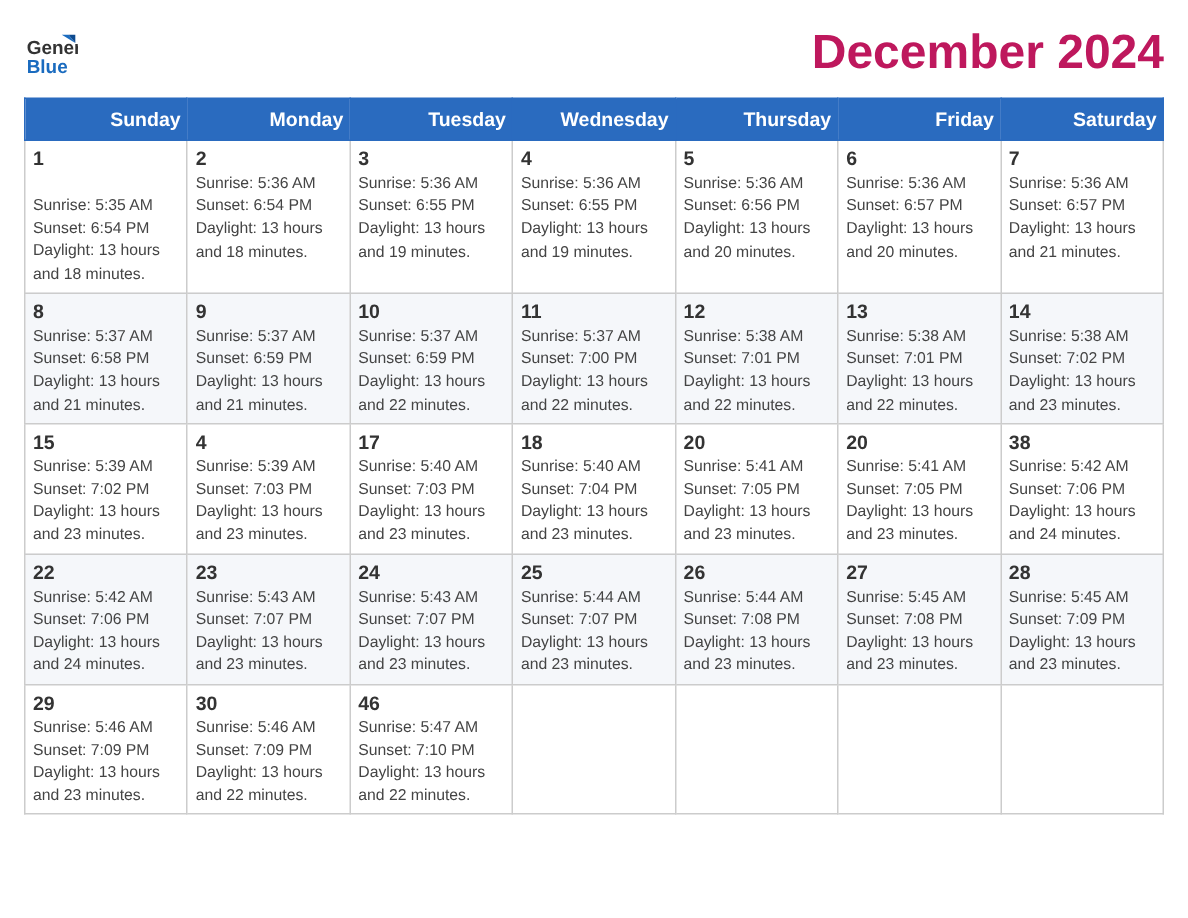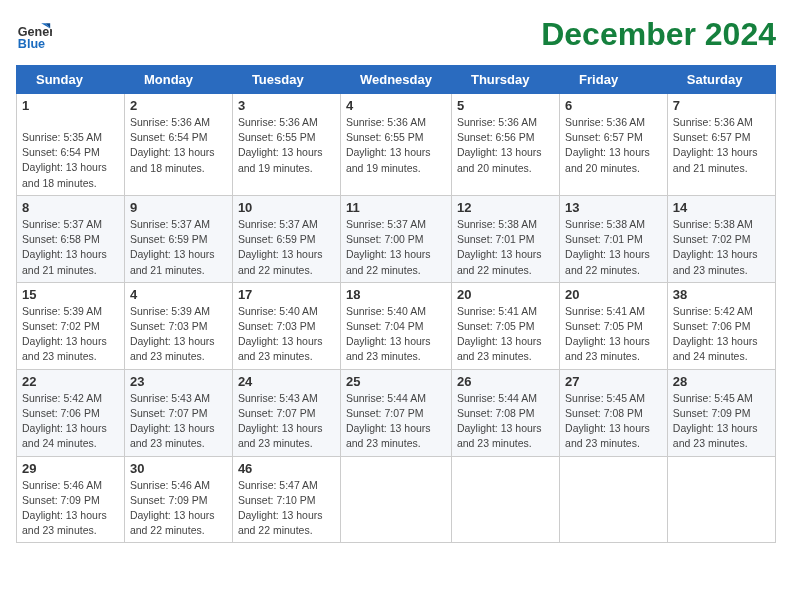--- a/index.html
+++ b/index.html
@@ -24,36 +24,36 @@
     .logo-icon {
       width: 36px;
       height: 36px;
     }
     .title-block {
       text-align: right;
     }
     .month-year {
       font-size: 32px;
       font-weight: bold;
-      color: #15803d;
+      color: #be185d;
     }
     .location {
       font-size: 15px;
       color: #555;
     }
     .calendar {
       width: 100%;
       border-collapse: collapse;
       font-size: 11px;
     }
     .calendar th {
       background: #2a6bbf;
       color: #fff;
-      padding: 6px 19px;
-      text-align: left;
+      padding: 6px 4px;
+      text-align: right;
       font-size: 13px;
       font-weight: bold;
       border: 1px solid #2a6bbf;
     }
     .calendar td {
       border: 1px solid #ccc;
       padding: 4px 5px;
       vertical-align: top;
       width: calc(100%/7);
       min-height: 70px;

